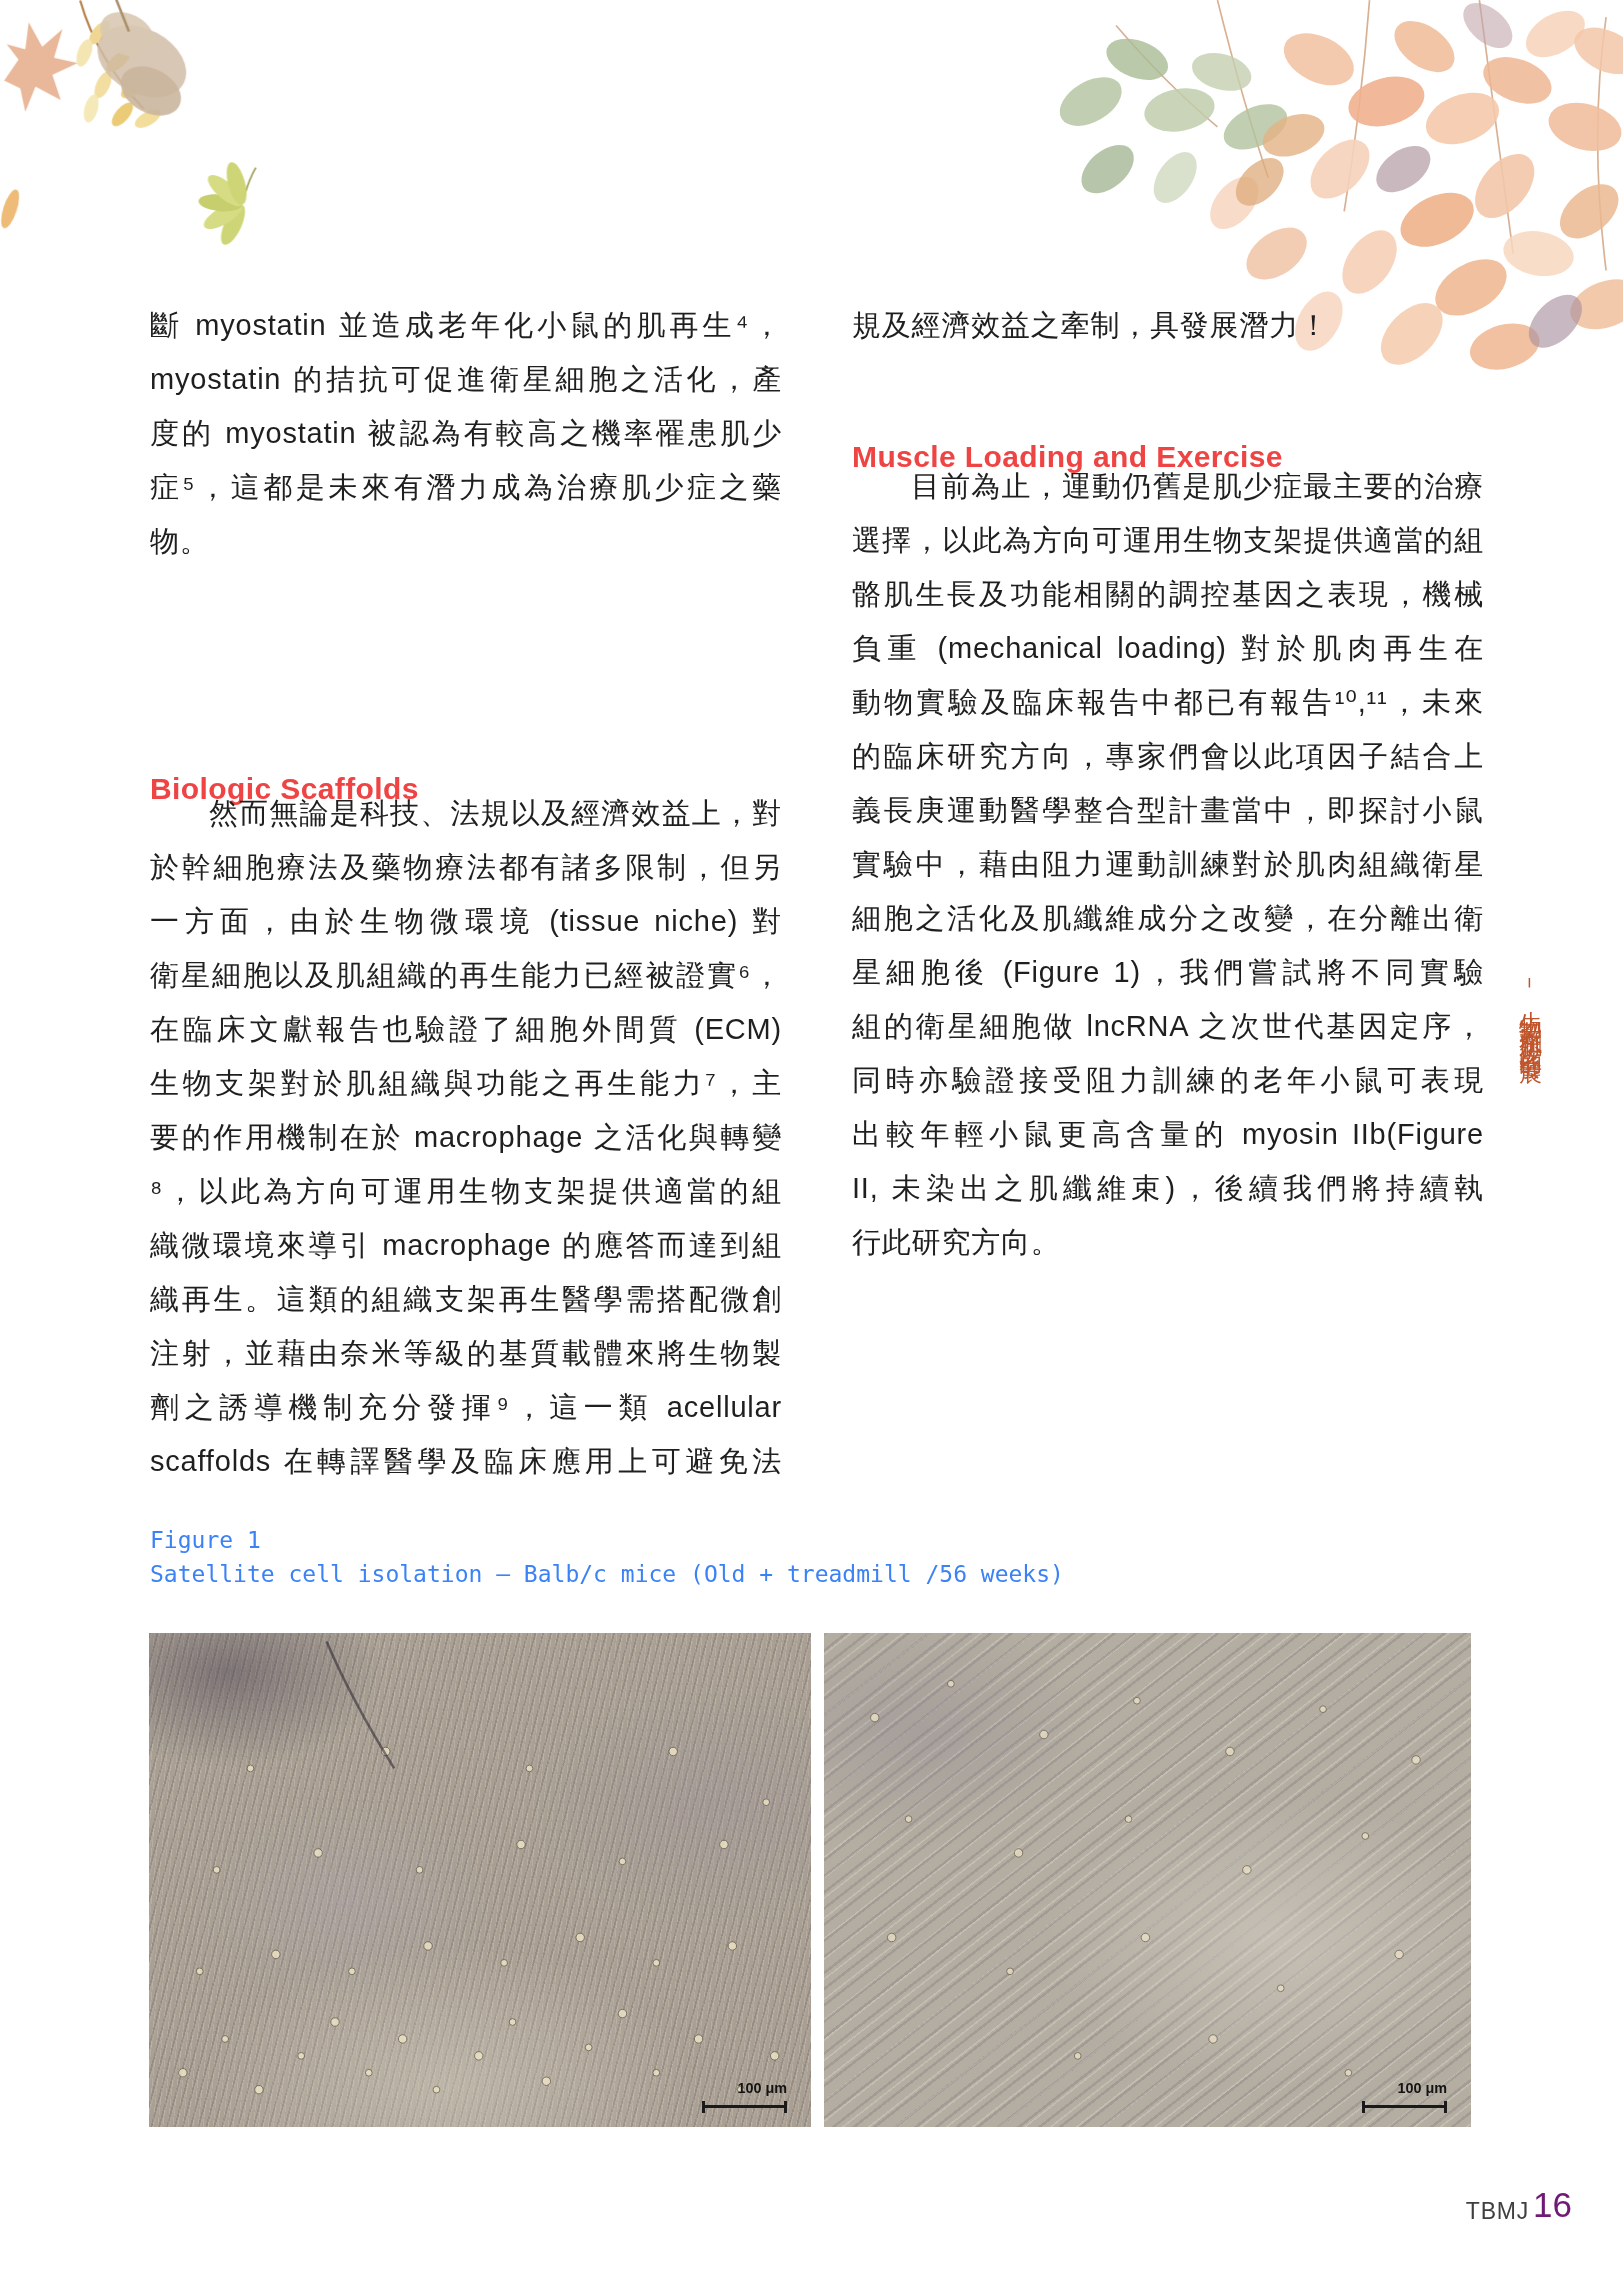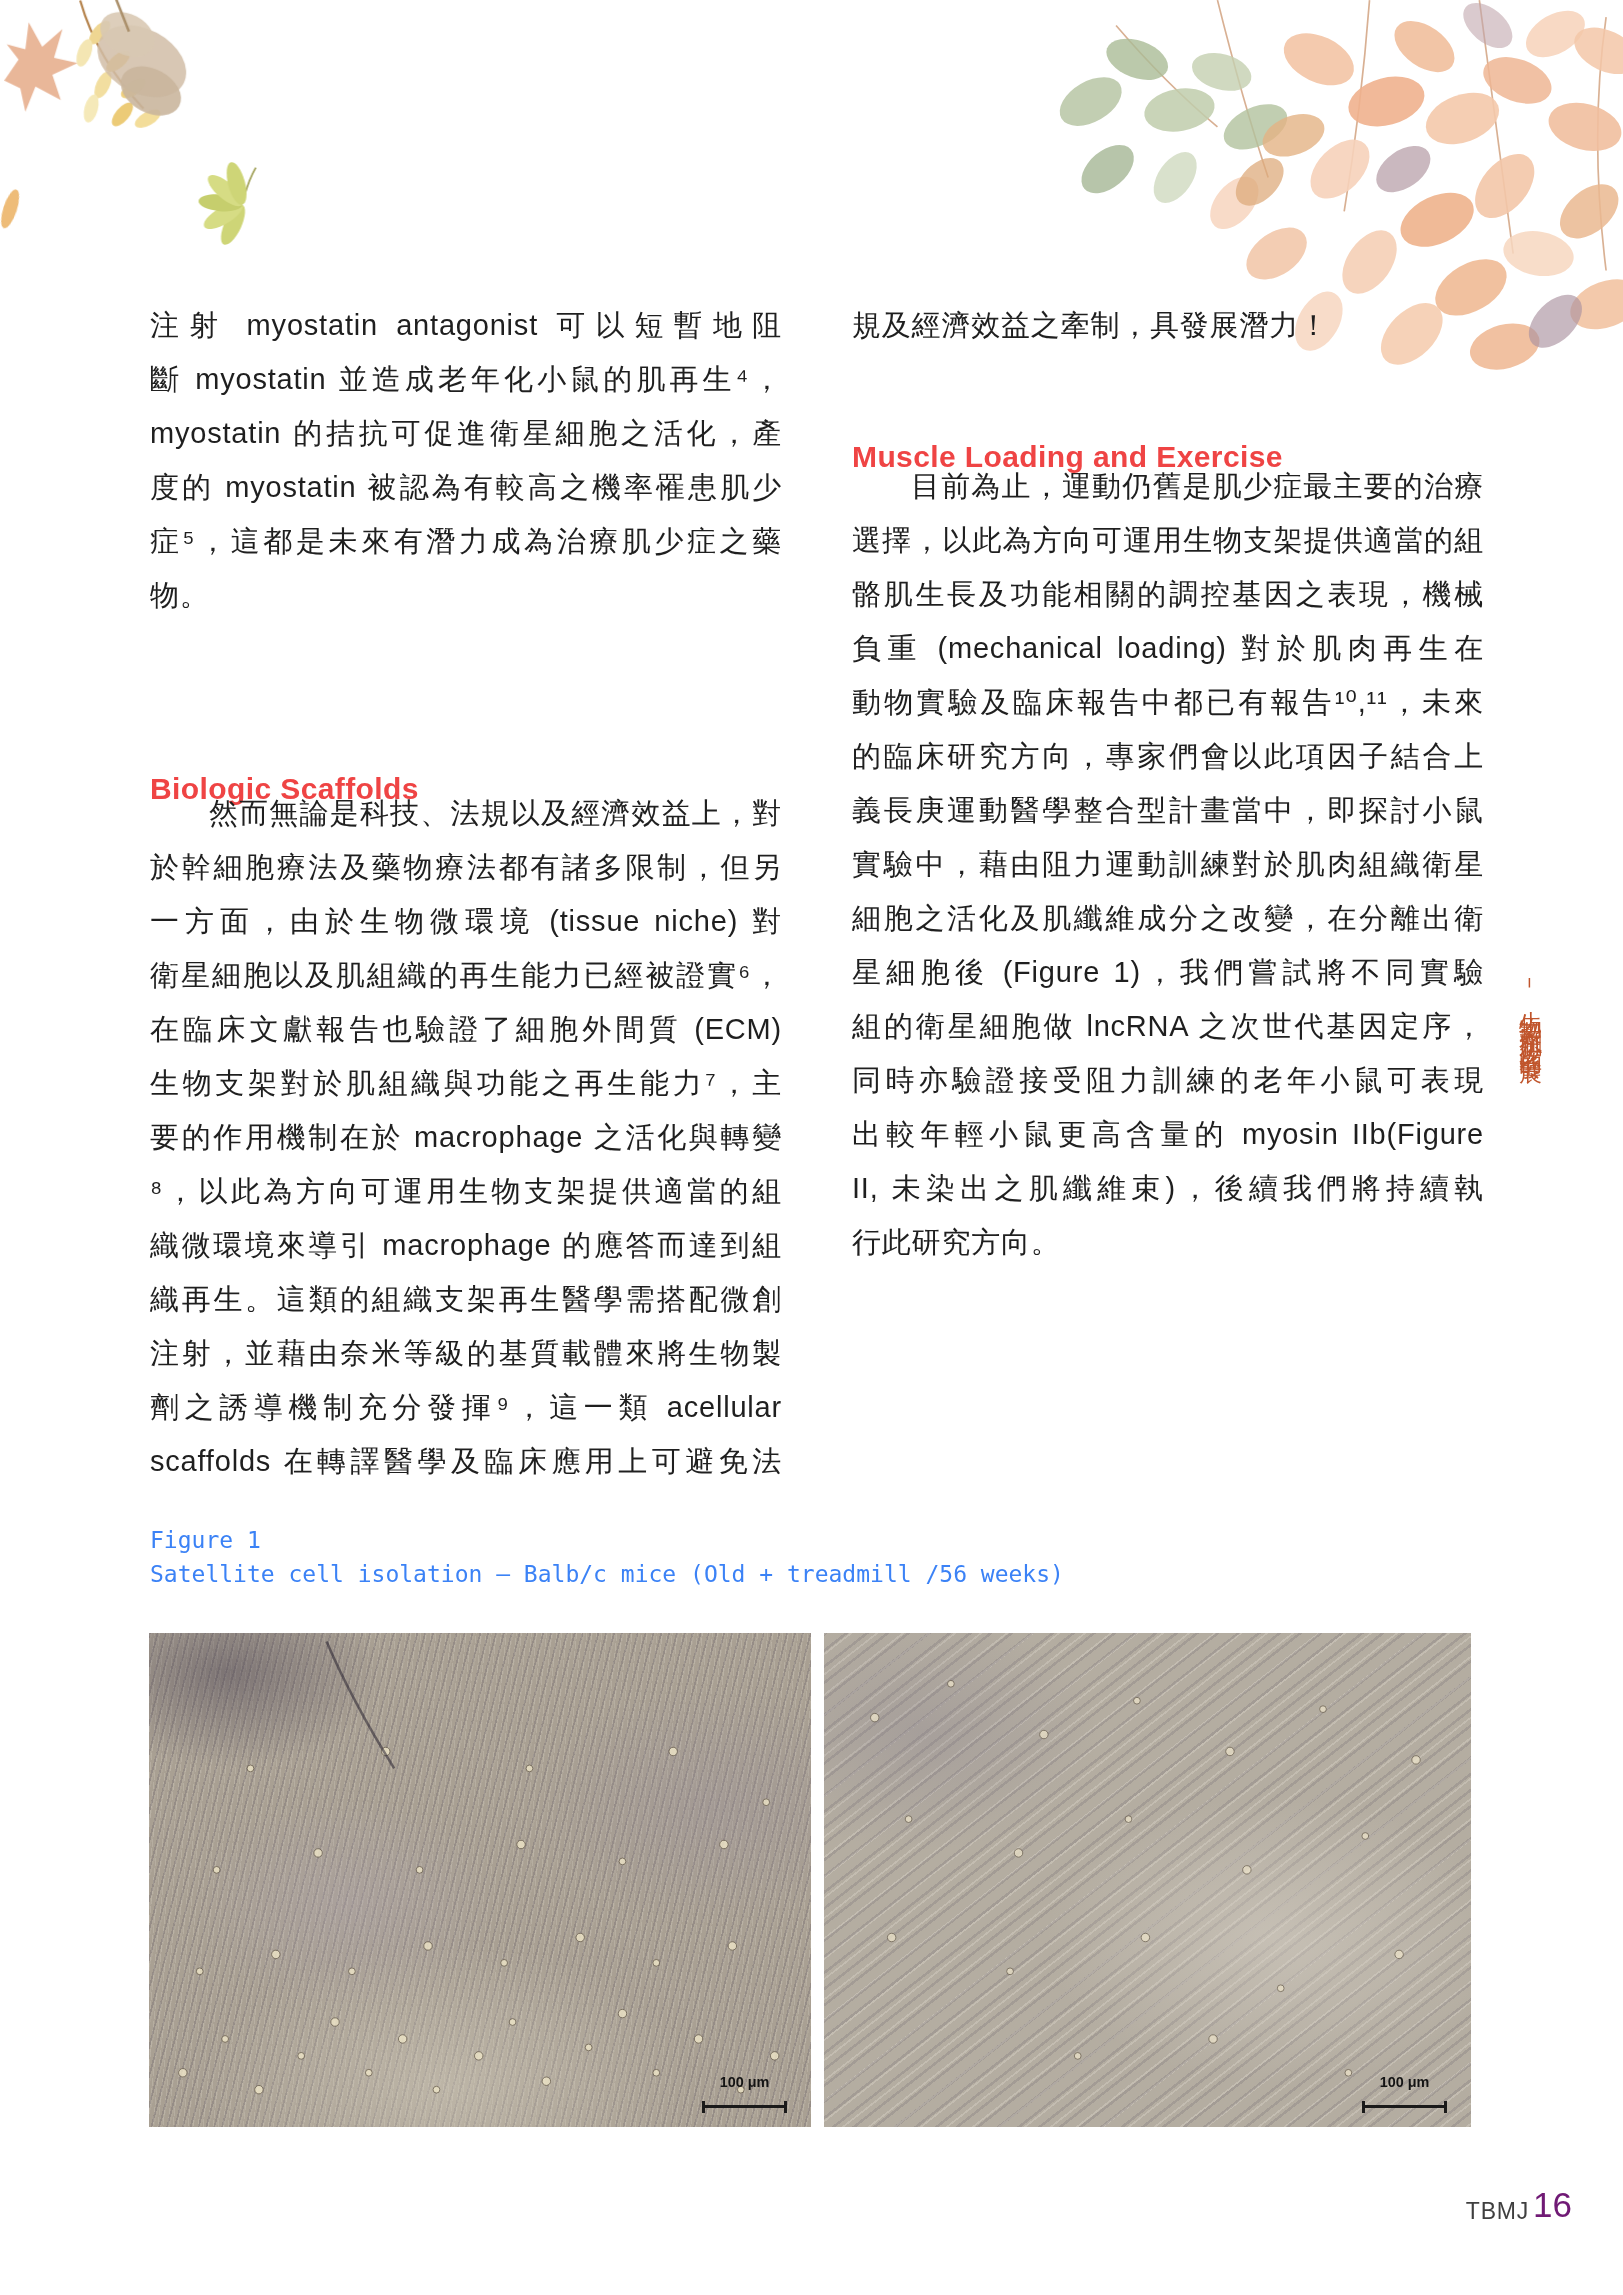--- a/index.html
+++ b/index.html
@@ -57,22 +57,22 @@
       radial-gradient(ellipse 355px 220px at 70% 62%, rgba(216,210,200,.50), transparent 65%),
       radial-gradient(ellipse 254px 169px at 15% 20%, rgba(130,122,138,.28), transparent 70%),
       repeating-linear-gradient(142deg, rgba(78,70,88,.17) 0 2.5px, transparent 2.5px 12.7px),
       repeating-linear-gradient(142deg, rgba(255,250,240,.20) 0 1.7px, transparent 1.7px 16px),
       #b4ada1;
   }
   .micro svg{position:absolute;left:0;top:0;}
 
   .scalebar{position:absolute;right:24px;bottom:18.6px;width:85px;}
   .scalebar .lbl{
-    display:block;text-align:center;font-size:14.4px;font-weight:bold;color:#141414;
-    margin-bottom:15px;font-family:"Liberation Sans",sans-serif;
+    display:block;text-align:right;font-size:14.4px;font-weight:bold;color:#141414;
+    margin-bottom:9px;font-family:"Liberation Sans",sans-serif;
   }
   .scalebar .bar{position:relative;height:3.4px;background:#1a1a1a;}
   .scalebar .bar::before,.scalebar .bar::after{
     content:"";position:absolute;top:-4.2px;width:3.4px;height:12px;background:#1a1a1a;
   }
   .scalebar .bar::before{left:0;}
   .scalebar .bar::after{right:0;}
 
   .footer{position:absolute;top:2185px;right:51px;display:flex;align-items:flex-end;gap:4px;}
   .footer .journal{font-size:23px;color:#3f3f3f;letter-spacing:0.8px;}
@@ -154,21 +154,20 @@
       <ellipse cx="760" cy="60" rx="40" ry="24" transform="rotate(25 760 60)" fill="#f3c7a8" opacity="0.85"></ellipse>
       <ellipse cx="520" cy="200" rx="36" ry="22" transform="rotate(-35 520 200)" fill="#b49aa4" opacity="0.7"></ellipse>
       <ellipse cx="700" cy="380" rx="38" ry="23" transform="rotate(-45 700 380)" fill="#ab92a0" opacity="0.65"></ellipse>
       <ellipse cx="620" cy="30" rx="34" ry="20" transform="rotate(40 620 30)" fill="#c2a7ad" opacity="0.6"></ellipse>
       <ellipse cx="390" cy="160" rx="38" ry="23" transform="rotate(-20 390 160)" fill="#e3b384" opacity="0.8"></ellipse>
       <ellipse cx="350" cy="215" rx="34" ry="21" transform="rotate(-45 350 215)" fill="#ddab7c" opacity="0.75"></ellipse>
     </g>
   </svg>
 
   <div class="textblock" style="left:150px;top:298px;">
-    <div class="line">注射 myostatin antagonist 可以短暫地阻</div>
     <div class="line">斷 myostatin 並造成老年化小鼠的肌再生⁴，</div>
     <div class="line">myostatin 的拮抗可促進衛星細胞之活化，產</div>
     <div class="line">度的 myostatin 被認為有較高之機率罹患肌少</div>
     <div class="line">症⁵，這都是未來有潛力成為治療肌少症之藥</div>
     <div class="line short">物。</div>
   </div>
 
   <h3 class="heading" style="left:150px;top:742px;">Biologic Scaffolds</h3>
 
   <div class="textblock" style="left:150px;top:786px;">

